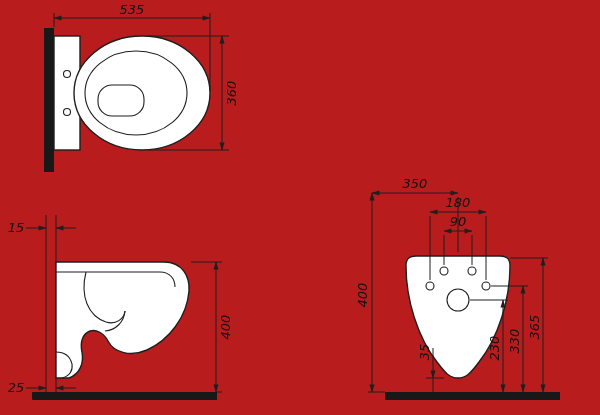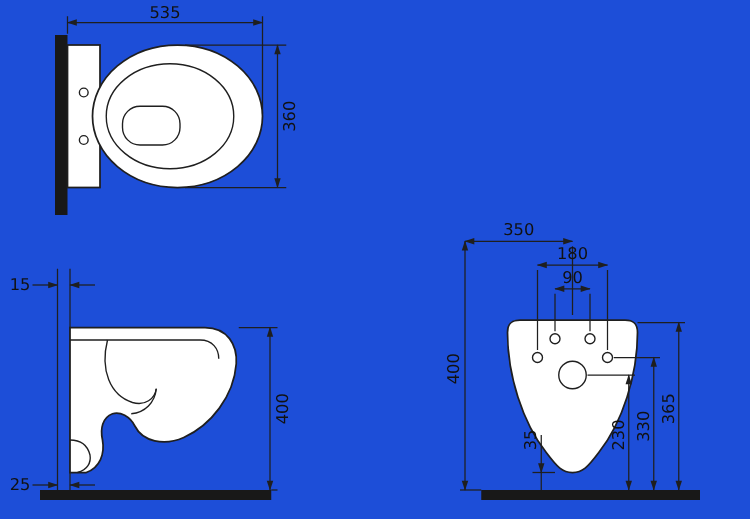--- a/index.html
+++ b/index.html
@@ -1,16 +1,16 @@
 <!DOCTYPE html>
 <html><head>
 <meta charset="utf-8">
 <style>
   html,body { margin:0; padding:0; background:#ffffff; }
-  .stage { width:600px; height:415px; background:#1d4ed8; position:relative; overflow:hidden; }
+  .stage { width:600px; height:415px; background:#b91c1c; position:relative; overflow:hidden;font-style:italic; }
   svg { display:block; }
   .s  { stroke:#1f1f1f; stroke-width:1; fill:none; }
   .o  { stroke:#1f1f1f; stroke-width:1.4; fill:#ffffff; }
   .oc { stroke:#1f1f1f; stroke-width:1.1; fill:none; }
   .f  { fill:#181818; stroke:none; }
   .dim { font-family:"DejaVu Sans", sans-serif; font-size:13px; fill:#111; text-anchor:middle; }
   .da { marker-start:url(#arr); marker-end:url(#arr); }
   .de { marker-end:url(#arr); }
 </style>
 </head>

